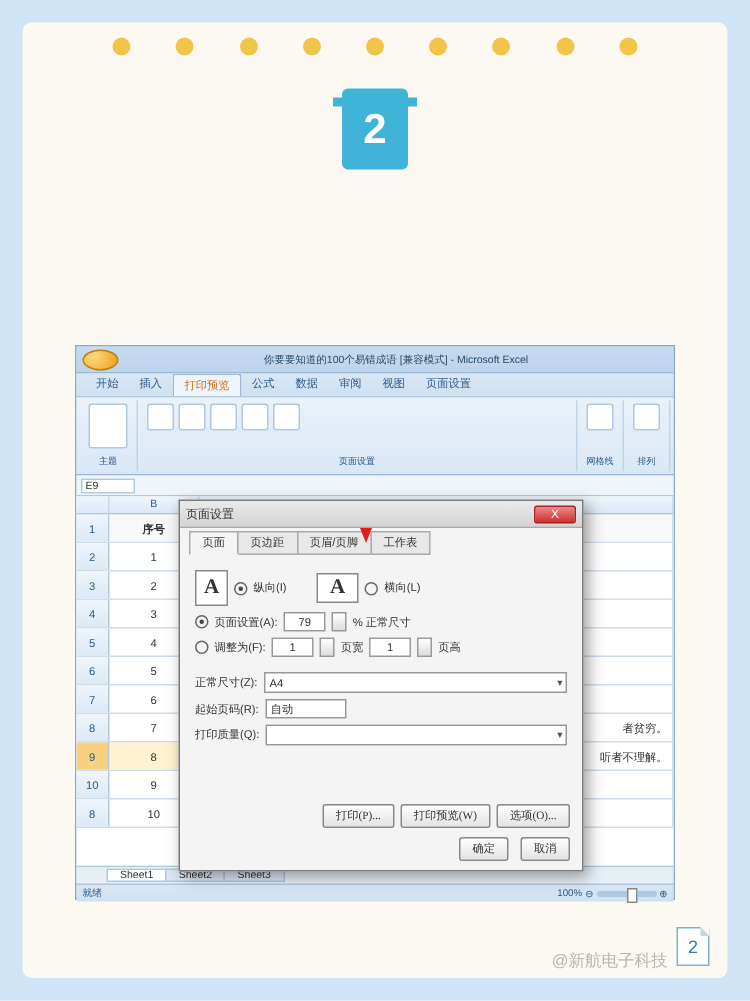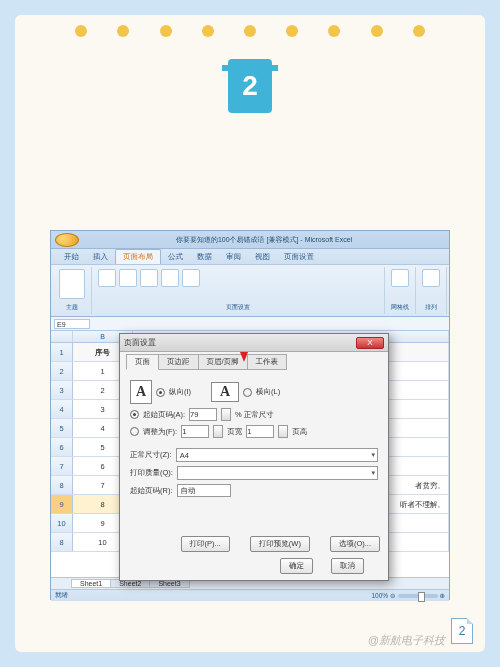--- a/index.html
+++ b/index.html
@@ -12,21 +12,21 @@
   .step-badge::before{content:"";position:absolute;left:-6px;top:6px;width:6px;height:6px;background:#3fb4d8;}
   .step-badge::after{content:"";position:absolute;right:-6px;top:6px;width:6px;height:6px;background:#3fb4d8;}
   .step-num{color:#fff;font-size:28px;font-weight:bold;}
   .title{position:absolute;top:115px;left:0;right:0;text-align:center;font-size:52px;font-weight:900;color:#8a1818;letter-spacing:2px;}
   .screenshot{position:absolute;top:215px;left:50%;transform:translateX(-50%);width:400px;height:370px;background:#dce9f6;border:1px solid #8aa8c8;font-size:8px;color:#333;}
   
   .xl-titlebar{height:18px;background:linear-gradient(#c7dbf0,#bcd4ec);border-bottom:1px solid #9cb8d6;display:flex;align-items:center;padding:0 4px;font-size:7px;color:#2a4a6a;}
   .qat{width:24px;height:14px;background:radial-gradient(circle at 30% 30%,#ffd87a,#e8a020);border-radius:50%;margin-right:4px;border:1px solid #c08010;}
   .xl-title{flex:1;text-align:center;white-space:nowrap;overflow:hidden;}
   
-  .ribbon-tabs{height:16px;background:linear-gradient(#d9e7f5,#cfe0f0);border-bottom:1px solid #b0c8e0;display:flex;align-items:center;padding-left:6px;font-size:7.5px;}
+  .ribbon-tabs{height:16px;background:linear-gradient(#d9e7f5,#cfe0f0);border-bottom:1px solid #b0c8e0;display:flex;align-items:flex-start;padding-left:6px;font-size:7.5px;}
   .rtab{padding:2px 7px;color:#2a5a8a;cursor:pointer;}
   .rtab.active{background:#f0f5fb;border:1px solid #9cb8d6;border-bottom:none;color:#d07018;border-radius:2px 2px 0 0;}
   .ribbon-body{height:52px;background:linear-gradient(#eaf1f9,#d9e7f5);border-bottom:1px solid #9cb8d6;display:flex;padding:2px;}
   .rgroup{border-right:1px solid #c0d4e8;padding:2px 6px;display:flex;flex-direction:column;justify-content:space-between;font-size:6.5px;color:#2a5a8a;}
   .rgroup-icons{display:flex;gap:3px;}
   .ricon{width:18px;height:18px;background:#fff;border:1px solid #b0c8e0;border-radius:2px;}
   .ricon.big{width:26px;height:30px;}
   .rgroup-label{text-align:center;font-size:6px;}
   
   .fbar{height:14px;background:#f0f5fb;border-bottom:1px solid #b0c8e0;display:flex;align-items:center;padding:0 3px;font-size:7px;}
@@ -55,41 +55,41 @@
   .dtab{padding:2px 8px;border:1px solid #aaa;background:#e8e8e8;margin-right:-1px;cursor:pointer;position:relative;}
   .dtab.active{background:#f4f4f4;border-bottom:1px solid #f4f4f4;z-index:1;}
   .arrow{position:absolute;left:120px;top:18px;width:0;height:0;border-left:4px solid transparent;border-right:4px solid transparent;border-top:10px solid #e02020;z-index:10;}
   .dlg-body{padding:6px 10px;font-size:7.5px;}
   .dlg-row{display:flex;align-items:center;margin:4px 0;gap:4px;}
   .dlg-label{min-width:40px;}
   .orient-box{width:22px;height:24px;border:1px solid #888;background:#fff;display:flex;align-items:center;justify-content:center;font-family:serif;font-weight:bold;font-size:14px;}
   .radio{width:9px;height:9px;border:1px solid #666;border-radius:50%;display:inline-block;position:relative;}
   .radio.checked::after{content:"";position:absolute;left:2px;top:2px;width:3px;height:3px;background:#444;border-radius:50%;}
   .fieldset-label{font-size:7.5px;margin-top:6px;}
-  .num-input{width:28px;height:13px;border:1px solid #999;background:#fff;text-align:left;line-height:11px;}
+  .num-input{width:28px;height:13px;border:1px solid #999;background:#fff;text-align:center;line-height:11px;}
   .spinner{width:10px;height:13px;border:1px solid #999;background:linear-gradient(#fff,#ddd);}
   .text-input{height:13px;border:1px solid #999;background:#fff;padding:0 3px;line-height:11px;}
   .dropdown{height:14px;border:1px solid #999;background:#fff;display:flex;align-items:center;padding:0 3px;position:relative;text-align:right;}
   .dropdown::after{content:"▾";position:absolute;right:2px;font-size:7px;color:#555;}
-  .dlg-buttons{position:absolute;bottom:6px;right:24px;display:flex;gap:18px;}
-  .dlg-buttons2{position:absolute;bottom:28px;right:8px;display:flex;gap:20px;}
+  .dlg-buttons{position:absolute;bottom:6px;right:8px;display:flex;gap:8px;}
+  .dlg-buttons2{position:absolute;bottom:28px;right:8px;display:flex;gap:4px;font-family:Liberation Serif, serif;}
   .btn{height:16px;padding:0 8px;border:1px solid #888;background:linear-gradient(#fdfdfd,#e4e4e4);border-radius:2px;font-size:7.5px;line-height:14px;cursor:pointer;}
   
   .sheet-tabs{height:12px;background:#e8eef6;border-top:1px solid #b0c8e0;display:flex;align-items:center;font-size:7px;padding-left:20px;}
   .stab{padding:0 8px;border:1px solid #b0c8e0;background:#fff;margin-right:-1px;}
   .stab.inactive{background:#dce6f2;}
   .statusbar{height:12px;background:linear-gradient(#d9e7f5,#cfe0f0);border-top:1px solid #b0c8e0;display:flex;align-items:center;font-size:6.5px;color:#2a5a8a;padding:0 4px;}
   .statusbar .sp{flex:1;}
   .zoom{display:flex;align-items:center;gap:2px;}
   .zoom-slider{width:40px;height:4px;background:#b0c8e0;border-radius:2px;position:relative;}
   .zoom-slider::after{content:"";position:absolute;left:50%;top:-2px;width:5px;height:8px;background:#fff;border:1px solid #888;}
   
   .page-ind{position:absolute;bottom:8px;right:12px;width:22px;height:26px;border:1px solid #7ab0d0;background:#fff;display:flex;align-items:center;justify-content:center;font-size:12px;color:#3a7aa8;}
   .page-ind::before{content:"";position:absolute;top:-1px;right:-1px;border-top:6px solid #fcf9f2;border-left:6px solid #bddaec;}
-  .watermark{position:absolute;bottom:4px;right:40px;font-size:11px;color:rgba(100,100,100,0.45);font-style:italic;}
+  .watermark{position:absolute;bottom:4px;right:40px;font-size:11px;color:rgba(100,100,100,0.45);}
 </style>
 </head>
 <body>
 
 <div class="card">
   <div class="dots">
     <div class="dot"></div>
       <div class="dot"></div>
       <div class="dot"></div>
       <div class="dot"></div>
@@ -106,21 +106,21 @@
   <div class="screenshot">
 
     <div class="xl-titlebar">
       <div class="qat"></div>
       <div class="xl-title">你要要知道的100个易错成语 [兼容模式] - Microsoft Excel</div>
     </div>
 
     <div class="ribbon-tabs">
       <span class="rtab">开始</span>
       <span class="rtab">插入</span>
-      <span class="rtab active">页面布局</span>
+      <span class="rtab active">打印预览</span>
       <span class="rtab">公式</span>
       <span class="rtab">数据</span>
       <span class="rtab">审阅</span>
       <span class="rtab">视图</span>
       <span class="rtab">页面设置</span>
     </div>
 
     <div class="ribbon-body">
       <div class="rgroup">
         <div class="rgroup-icons">
@@ -255,21 +255,21 @@
           <div class="orient-box">A</div>
           <span class="radio checked"></span>
           <span>纵向(I)</span>
           <div style="width:12px"></div>
           <div class="orient-box" style="width:28px;height:20px">A</div>
           <span class="radio"></span>
           <span>横向(L)</span>
         </div>
         <div class="dlg-row">
           <span class="radio checked"></span>
-          <span>起始页码(A):</span>
+          <span>页面设置(A):</span>
           <span class="num-input">79</span>
           <span class="spinner"></span>
           <span>% 正常尺寸</span>
         </div>
         <div class="dlg-row">
           <span class="radio"></span>
           <span>调整为(F):</span>
           <span class="num-input">1</span>
           <span class="spinner"></span>
           <span>页宽</span>
@@ -277,29 +277,29 @@
           <span class="spinner"></span>
           <span>页高</span>
         </div>
         <div class="dlg-row" style="margin-top:10px">
           <span class="dlg-label">正常尺寸(Z):</span>
           <div class="dropdown" style="flex:1">
               <span>A4</span>
             </div>
         </div>
         <div class="dlg-row">
+          <span class="dlg-label">起始页码(R):</span>
+          <span class="text-input" style="width:54px">自动</span>
+        </div>
+        <div class="dlg-row">
           <span class="dlg-label">打印质量(Q):</span>
           <div class="dropdown" style="flex:1">
               <span></span>
             </div>
         </div>
-        <div class="dlg-row">
-          <span class="dlg-label">起始页码(R):</span>
-          <span class="text-input" style="width:54px">自动</span>
-        </div>
       </div>
       <div class="dlg-buttons2">
         <span class="btn">打印(P)...</span>
         <span class="btn">打印预览(W)</span>
         <span class="btn">选项(O)...</span>
       </div>
       <div class="dlg-buttons">
         <span class="btn">确定</span>
         <span class="btn">取消</span>
       </div>

